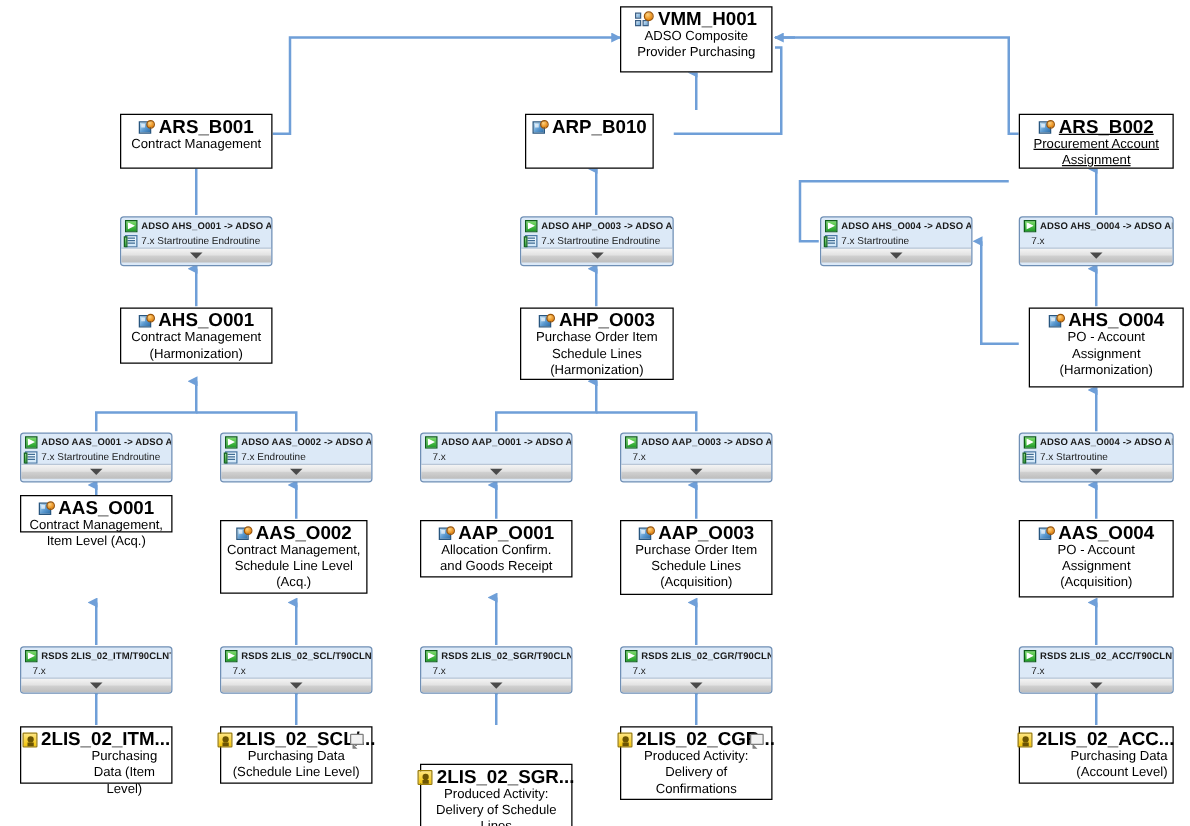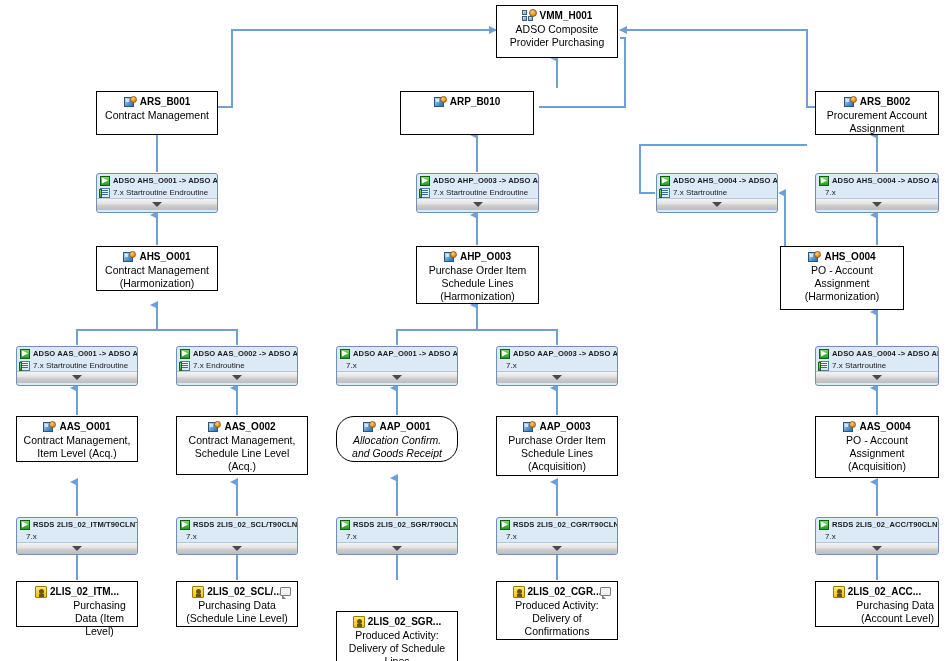--- a/index.html
+++ b/index.html
@@ -35,21 +35,21 @@
     border: 1px solid #000000;
     text-align: center;
     font-size: 10.5px;
     color: #000000;
     line-height: 13px;
     padding: 3px 2px 3px 2px;
     z-index: 3;
   }
   .obj .title {
     font-weight: bold;
-    font-size: 10px;
+    font-size: 15px;
     white-space: nowrap;
     display: flex;
     align-items: center;
     justify-content: center;
     gap: 3px;
     line-height: 14px;
   }
   .obj .desc {
     font-size: 10.5px;
     line-height: 13px;
@@ -291,31 +291,31 @@
     <div class="title">
       <span class="ico ico-cube">
         <span class="cb"></span>
           <span class="dot"></span>
       </span>
       <span>ARS_B001</span>
     </div>
     <div class="desc" style="white-space:pre-line;">Contract Management</div>
   </div>
 
-  <div class="obj" style="left:400px; top:91px; width:134px; height:44px;">
+  <div class="obj" style="left:420px; top:91px; width:103px; height:44px;">
     <div class="title">
       <span class="ico ico-cube">
         <span class="cb"></span>
           <span class="dot"></span>
       </span>
       <span>ARP_B010</span>
     </div>
   </div>
 
-  <div class="obj" style="left:815px; top:91px; width:124px; height:44px;">
+  <div class="obj" style="left:815px; top:91px; width:124px; height:44px;text-decoration:underline;">
     <div class="title">
       <span class="ico ico-cube">
         <span class="cb"></span>
           <span class="dot"></span>
       </span>
       <span>ARS_B002</span>
     </div>
     <div class="desc" style="white-space:pre-line;">Procurement Account
 Assignment</div>
   </div>
@@ -393,21 +393,21 @@
         <span class="cb"></span>
           <span class="dot"></span>
       </span>
       <span>AHP_O003</span>
     </div>
     <div class="desc" style="white-space:pre-line;">Purchase Order Item
 Schedule Lines
 (Harmonization)</div>
   </div>
 
-  <div class="obj" style="left:780px; top:246px; width:124px; height:64px;">
+  <div class="obj" style="left:823px; top:246px; width:124px; height:64px;">
     <div class="title">
       <span class="ico ico-cube">
         <span class="cb"></span>
           <span class="dot"></span>
       </span>
       <span>AHS_O004</span>
     </div>
     <div class="desc" style="white-space:pre-line;">PO - Account
 Assignment
 (Harmonization)</div>
@@ -474,54 +474,54 @@
     </div>
     <div class="row r2">
       <span class="ico ico-rule"></span>
       <span>7.x Startroutine</span>
     </div>
     <div class="grip">
         <span class="tri"></span>
       </div>
   </div>
 
-  <div class="obj" style="left:16px; top:416px; width:122px; height:46px;">
+  <div class="obj" style="left:16px; top:396px; width:122px; height:30px;">
     <div class="title">
       <span class="ico ico-cube">
         <span class="cb"></span>
           <span class="dot"></span>
       </span>
       <span>AAS_O001</span>
     </div>
     <div class="desc" style="white-space:pre-line;">Contract Management,
 Item Level (Acq.)</div>
   </div>
 
-  <div class="obj" style="left:176px; top:416px; width:132px; height:59px;">
+  <div class="obj" style="left:176px; top:416px; width:118px; height:59px;">
     <div class="title">
       <span class="ico ico-cube">
         <span class="cb"></span>
           <span class="dot"></span>
       </span>
       <span>AAS_O002</span>
     </div>
     <div class="desc" style="white-space:pre-line;">Contract Management,
 Schedule Line Level
 (Acq.)</div>
   </div>
 
-  <div class="obj" style="left:336px; top:416px; width:122px; height:46px;border-radius:18px;">
+  <div class="obj" style="left:336px; top:416px; width:122px; height:46px;">
     <div class="title">
       <span class="ico ico-cube">
         <span class="cb"></span>
           <span class="dot"></span>
       </span>
       <span>AAP_O001</span>
     </div>
-    <div class="desc" style="white-space:pre-line;font-style:italic;">Allocation Confirm.
+    <div class="desc" style="white-space:pre-line;">Allocation Confirm.
 and Goods Receipt</div>
   </div>
 
   <div class="obj" style="left:496px; top:416px; width:122px; height:60px;">
     <div class="title">
       <span class="ico ico-cube">
         <span class="cb"></span>
           <span class="dot"></span>
       </span>
       <span>AAP_O003</span>

